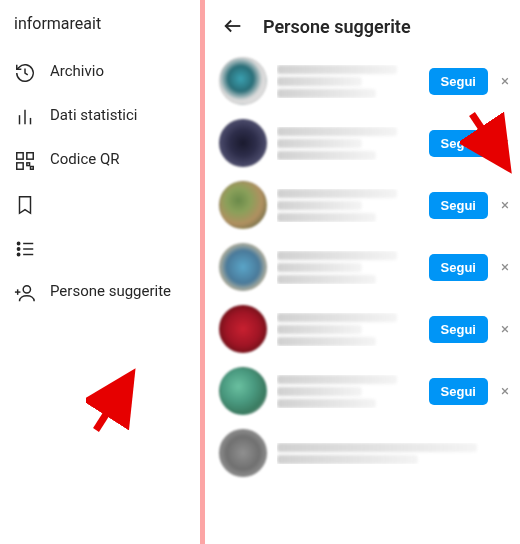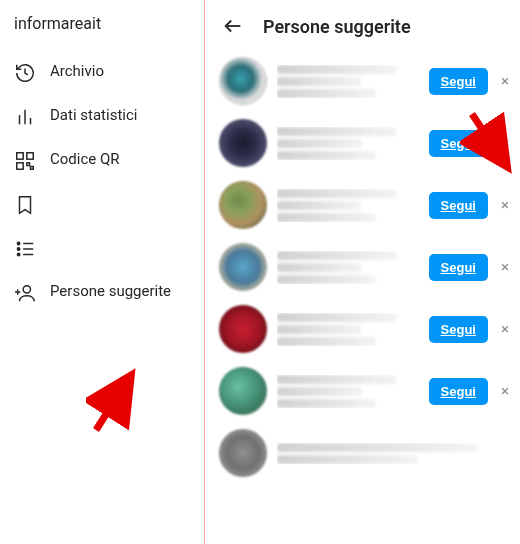--- a/index.html
+++ b/index.html
@@ -8,21 +8,21 @@
       background: #fff;
       color: #262626;
       width: 520px;
       height: 544px;
       overflow: hidden;
       display: flex;
       position: relative;
     }
     .sidebar {
       width: 205px;
-      border-right: 1px solid #fca5a5;
+      border-right: 5px solid #fca5a5;
       padding: 14px 0 0 14px;
       flex-shrink: 0;
     }
     .username {
       font-size: 16px;
       font-weight: 400;
       margin-bottom: 18px;
       color: #262626;
     }
     .menu-item {
@@ -125,21 +125,20 @@
     .follow-btn {
       background: #0095f6;
       color: #fff;
       border: none;
       border-radius: 5px;
       padding: 6px 12px;
       font-size: 13px;
       font-weight: 600;
       cursor: pointer;
       flex-shrink: 0;
-      text-decoration: underline;
     }
     .dismiss {
       color: #8e8e8e;
       font-size: 15px;
       cursor: pointer;
       padding: 0 3px;
       flex-shrink: 0;
       line-height: 1;
     }
     .arrow-overlay {

